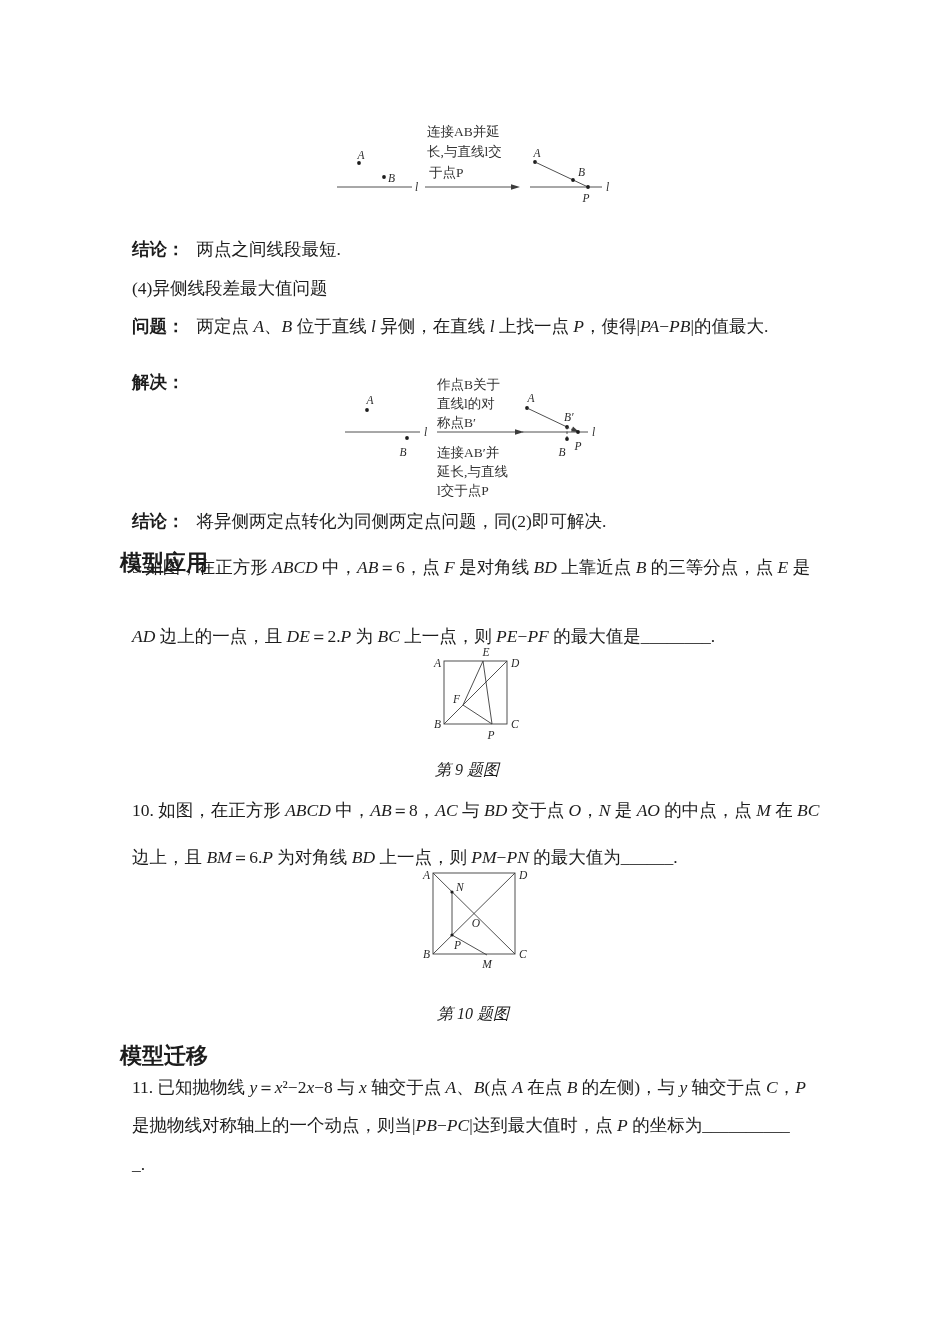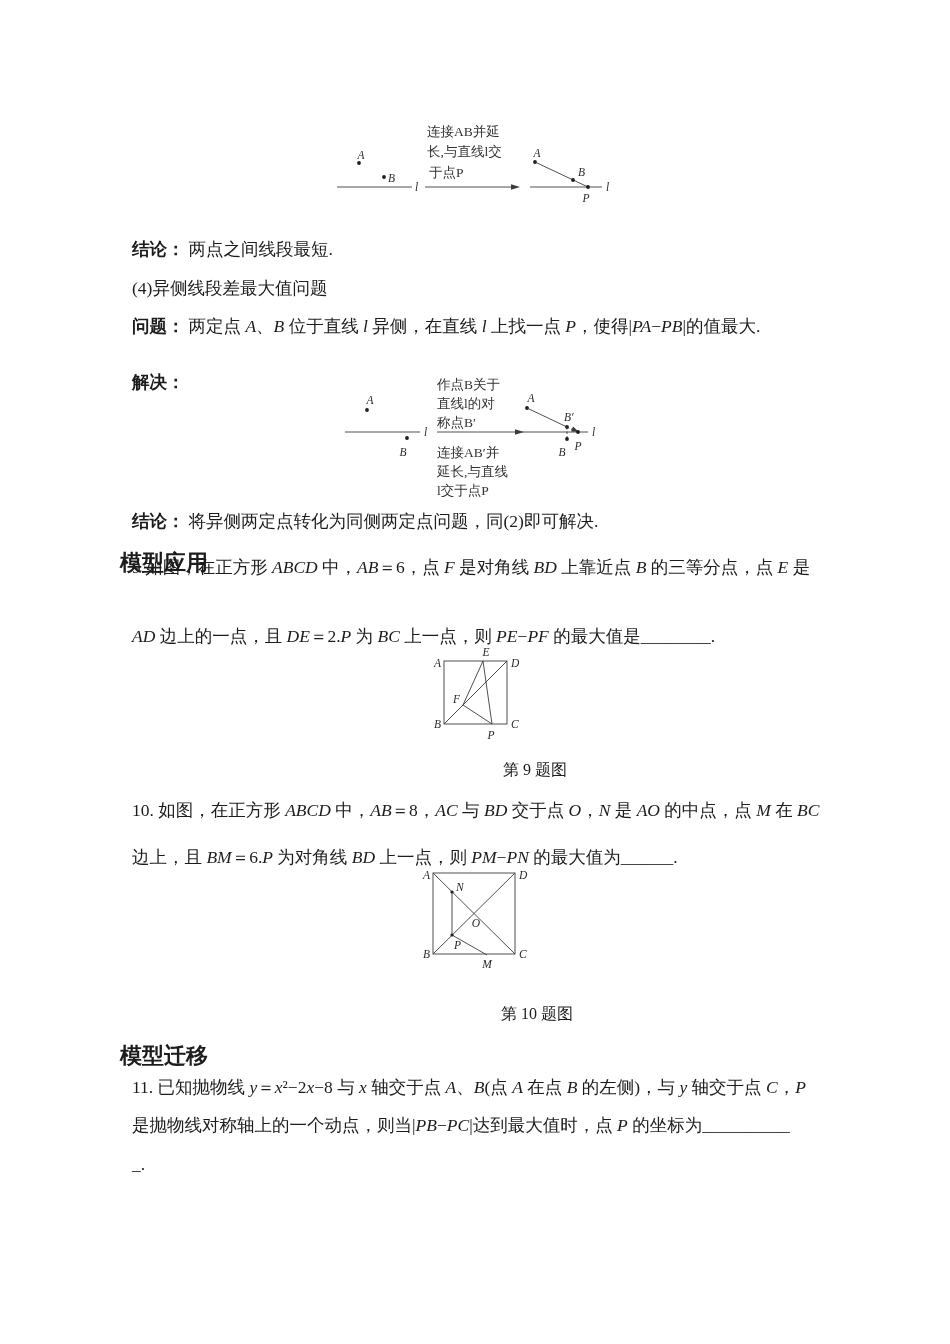--- a/index.html
+++ b/index.html
@@ -8,29 +8,29 @@
     font-family:"Liberation Serif","DejaVu Serif",serif;color:#1c1c1c;
     overflow:hidden;
   }
   .para{
     position:absolute;left:132px;width:704px;
     font-size:17.5px;line-height:22px;white-space:nowrap;
   }
   .para i{font-family:"Liberation Serif",serif;}
   .hlabel{
     font-family:"Liberation Sans","DejaVu Sans",sans-serif;
-    font-weight:bold;margin-right:4px;
+    font-weight:bold;margin-right:12px;
   }
   .bighead{
     position:absolute;left:120px;
     font-family:"Liberation Sans","DejaVu Sans",sans-serif;
     font-weight:bold;font-size:22px;
   }
   .caption{
-    position:absolute;width:200px;text-align:right;font-size:16px;
+    position:absolute;width:200px;text-align:center;font-size:16px;font-style:italic;
   }
   svg{position:absolute;overflow:visible;}
   svg text{
     font-family:"Liberation Serif","DejaVu Serif",serif;
     font-size:11.5px;font-style:italic;fill:#2a2a2a;
   }
   svg text.anno{
     font-style:normal;font-size:13.5px;fill:#333;
     font-family:"Liberation Serif","DejaVu Serif",serif;
   }

